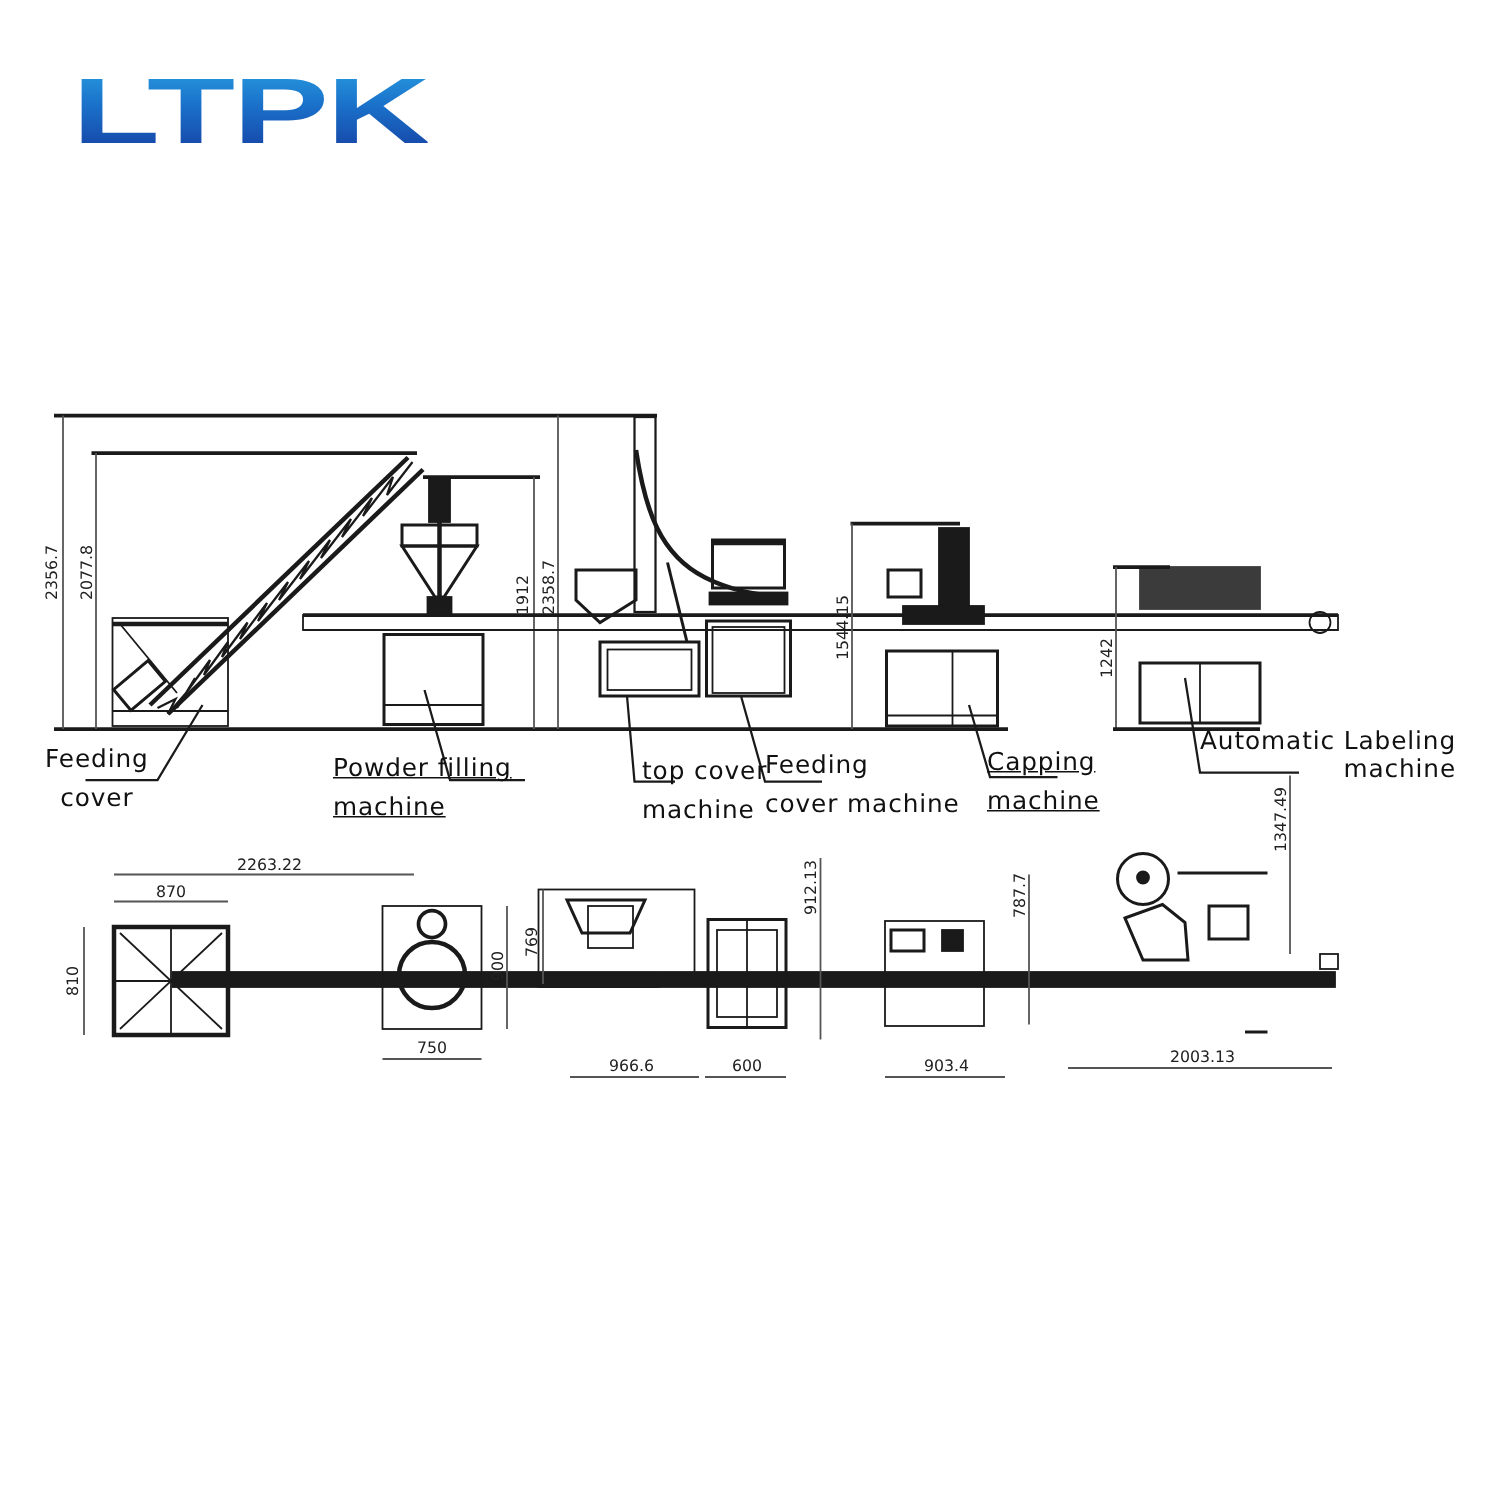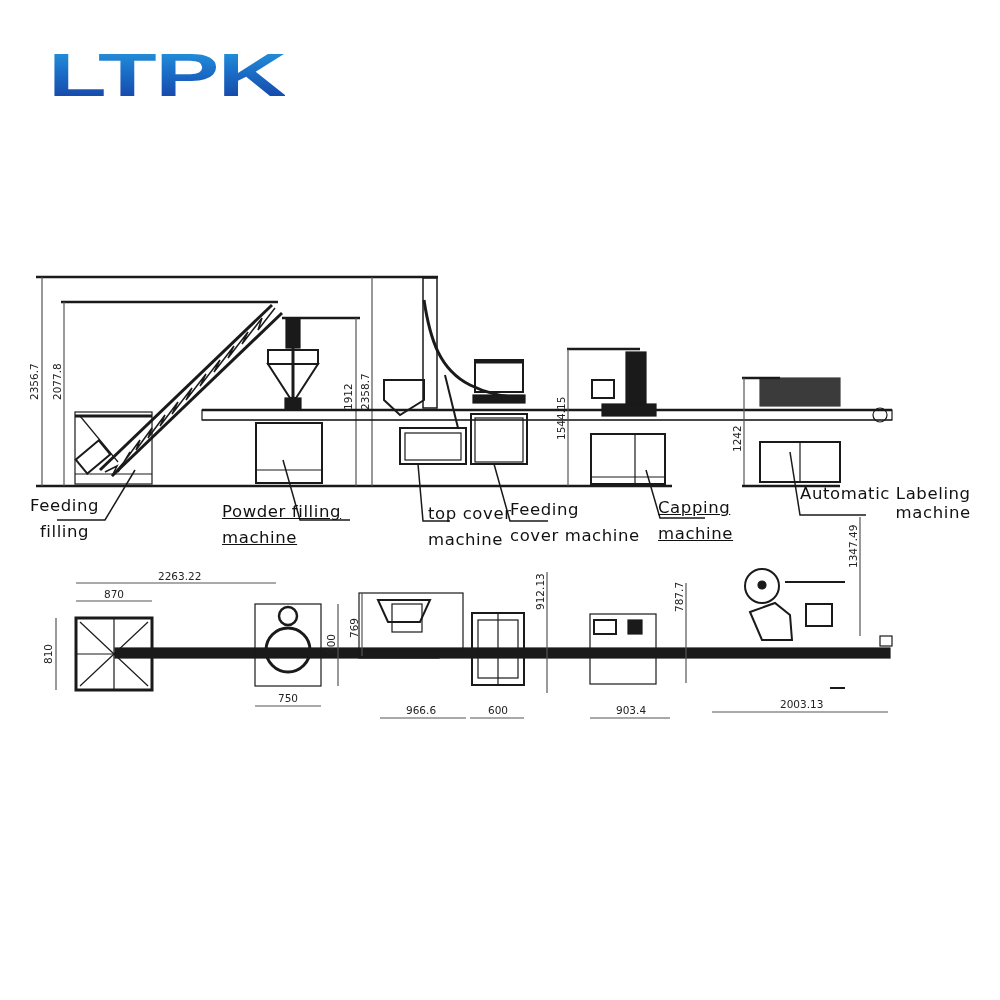--- a/index.html
+++ b/index.html
@@ -193,21 +193,21 @@
     <text transform="translate(544 610) rotate(-90)">912.13</text>
     <text x="616" y="714">903.4</text>
     <text transform="translate(683 612) rotate(-90)">787.7</text>
     <text x="780" y="708">2003.13</text>
     <text transform="translate(857 568) rotate(-90)">1347.49</text>
   </g>
 </svg>
 
 <div class="label" style="left:30px; top:493px;text-align:center;">
   <div>Feeding</div>
-  <div>filling</div>
+  <div>cover</div>
 </div>
 <div class="label" style="left:222px; top:499px;text-decoration:underline;">
   <div>Powder filling</div>
   <div>machine</div>
 </div>
 <div class="label" style="left:388px; top:501px;margin-left:40px;">
   <div>top cover</div>
   <div>machine</div>
 </div>
 <div class="label" style="left:510px; top:497px;">

